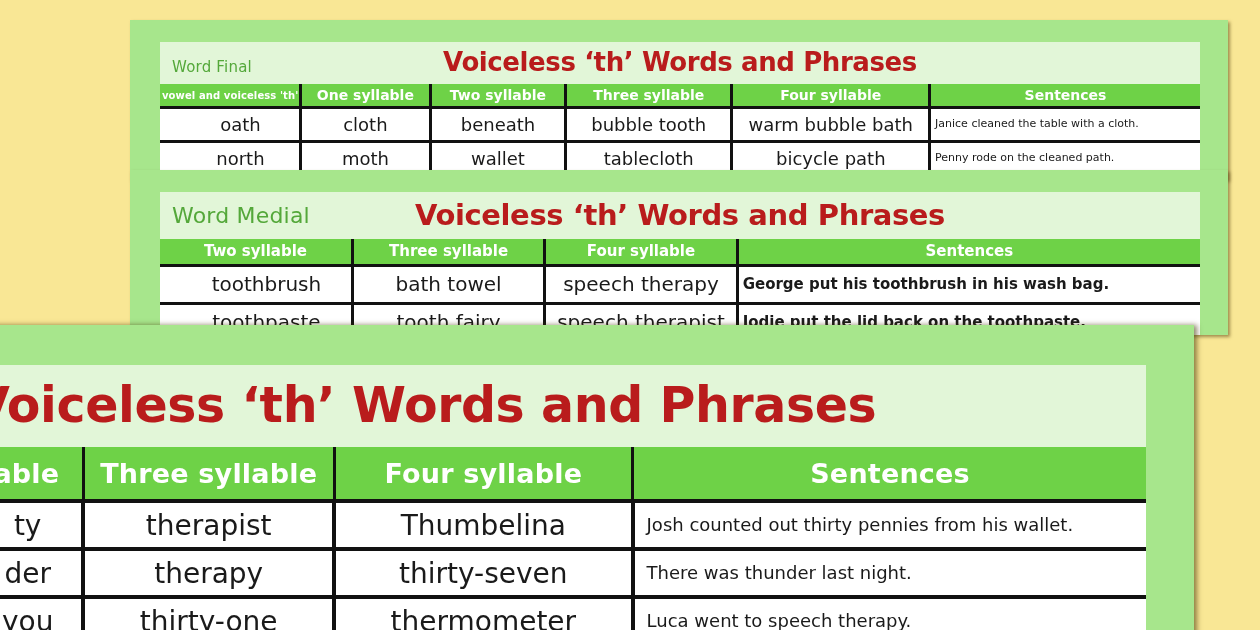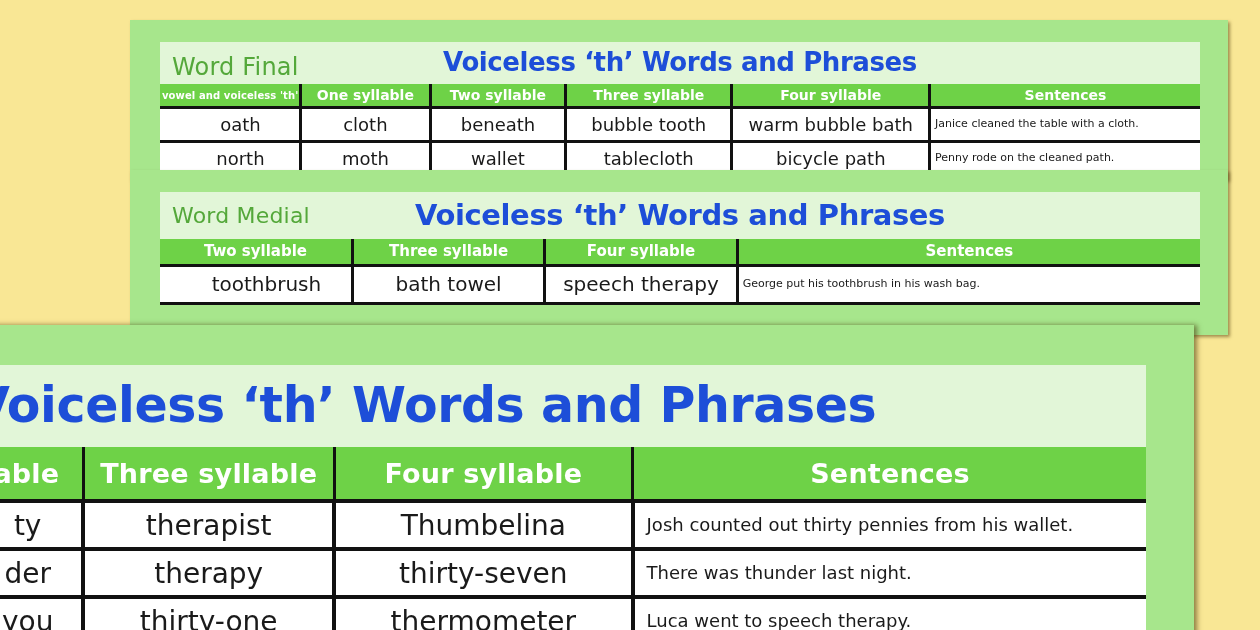--- a/index.html
+++ b/index.html
@@ -41,21 +41,21 @@
     font-weight: 400;
     white-space: nowrap;
     letter-spacing: .2px;
     flex: 0 0 auto;
   }
   .maintitle {
     position: absolute;
     left: 0; right: 0;
     text-align: center;
     font-weight: 700;
-    color: #1d4ed8;
+    color: #b91c1c;
     letter-spacing: -0.4px;
     white-space: nowrap;
     font-family: "DejaVu Sans", "Liberation Sans", sans-serif;
   }
 
   
   table.wt {
     border-collapse: collapse;
     table-layout: fixed;
     width: 100%;
@@ -89,36 +89,36 @@
     white-space: normal;
     font-weight: 400;
   }
   table.wt tr td:first-child { border-left: none; padding-left: 26px; }
   table.wt tr td:last-child  { border-right: none; }
 
   
   #card1 { left: 130px; top: 20px; width: 1098px; height: 160px; }
   #card1 .card-inner { left: 30px; right: 28px; top: 22px; }
   #card1 .titlestrip { height: 42px; padding: 0 12px; }
-  #card1 .poslabel   { font-size: 24px; margin-top: 8px; }
+  #card1 .poslabel   { font-size: 15px; margin-top: 8px; }
   #card1 .maintitle  { font-size: 26px; top: 5px; }
   #t1 th { font-size: 14px; height: 23px; }
   #t1 td { font-size: 18px; height: 34px; }
   #t1 td.sent { font-size: 11px; line-height: 1.15; }
   #t1 th.hcol1 { font-size: 10px; letter-spacing: .1px; }
 
   
   #card2 { left: 130px; top: 170px; width: 1098px; height: 165px; }
   #card2 .card-inner { left: 30px; right: 28px; top: 22px; }
   #card2 .titlestrip { height: 47px; padding: 0 12px; }
   #card2 .poslabel   { font-size: 22px; }
   #card2 .maintitle  { font-size: 29px; top: 6px; }
   #t2 th { font-size: 15px; height: 26px; }
   #t2 td { font-size: 20px; height: 38px; }
-  #t2 td.sent { font-size: 11px; line-height: 1.2; }
+  #t2 td.sent { font-size: 15px; line-height: 1.2; font-weight: bold; }
 
   
   #card3 {
     left: -96px; top: 325px; width: 1290px; height: 330px;
     box-shadow: 3px 0 5px rgba(70,55,10,0.6);
   }
   #card3 .card-inner { left: 48px; right: 48px; top: 40px; }
   #card3 .titlestrip { height: 82px; padding: 0 18px; }
   #card3 .maintitle  { font-size: 49px; top: 12px; text-align: left; left: 20px; }
   #t3 th { font-size: 27px; height: 54px; letter-spacing: .2px; }
@@ -198,20 +198,26 @@
             <th>Sentences</th>
           </tr>
         </thead>
         <tbody>
           <tr>
             <td>toothbrush</td>
             <td>bath towel</td>
             <td>speech therapy</td>
             <td class="sent">George put his toothbrush in his wash bag.</td>
           </tr>
+          <tr>
+            <td>toothpaste</td>
+            <td>tooth fairy</td>
+            <td>speech therapist</td>
+            <td class="sent">Jodie put the lid back on the toothpaste.</td>
+          </tr>
         </tbody>
       </table>
     </div>
   </div>
 
   <div class="card" id="card3">
     <div class="card-inner">
       <div class="titlestrip">
         <span class="maintitle">Voiceless ‘th’ Words and Phrases</span>
       </div>

